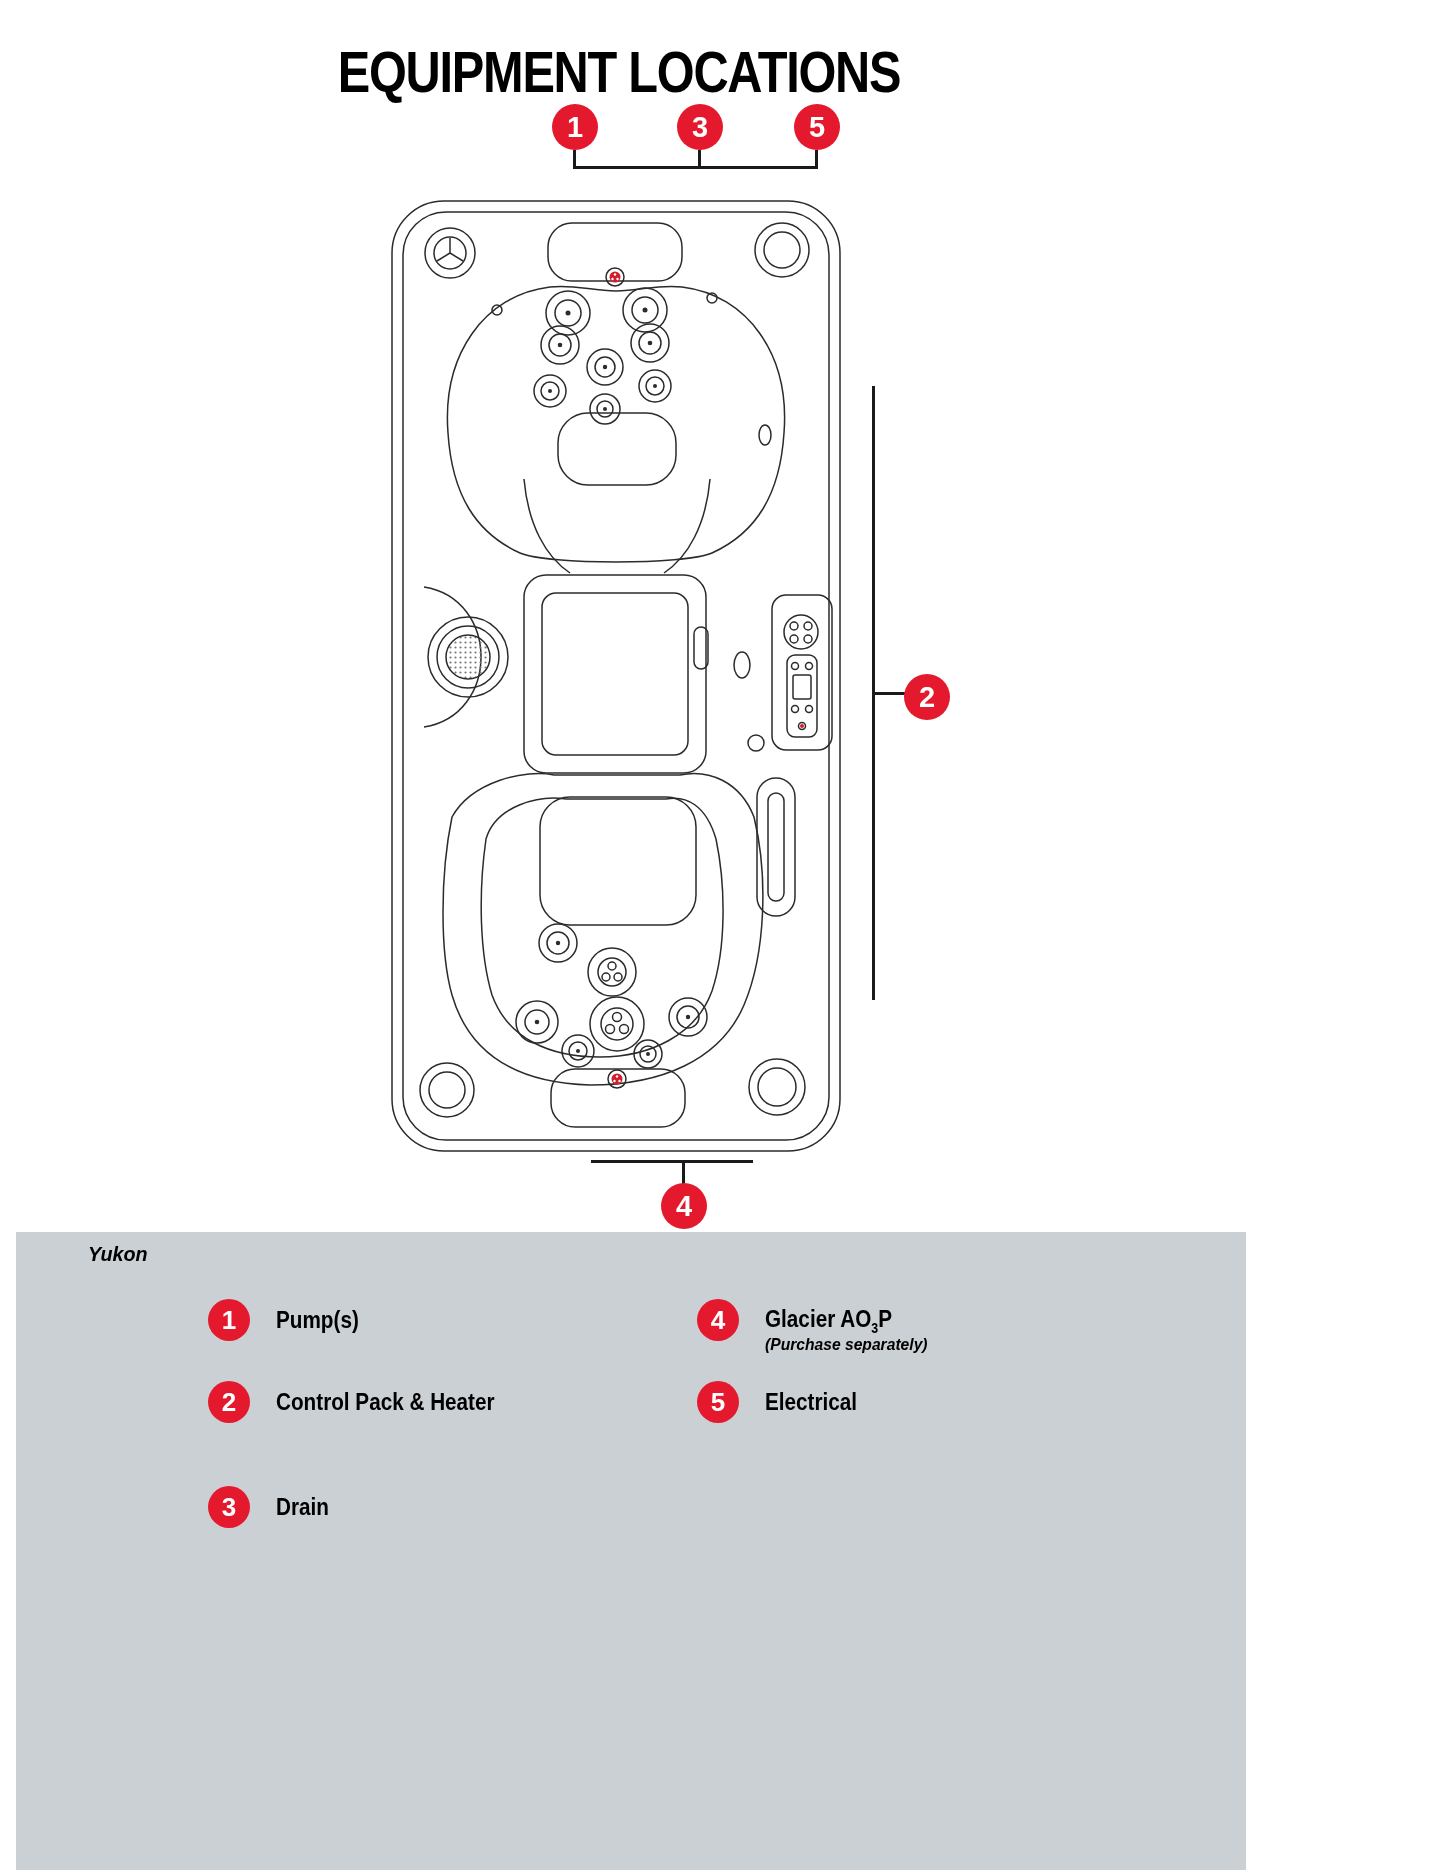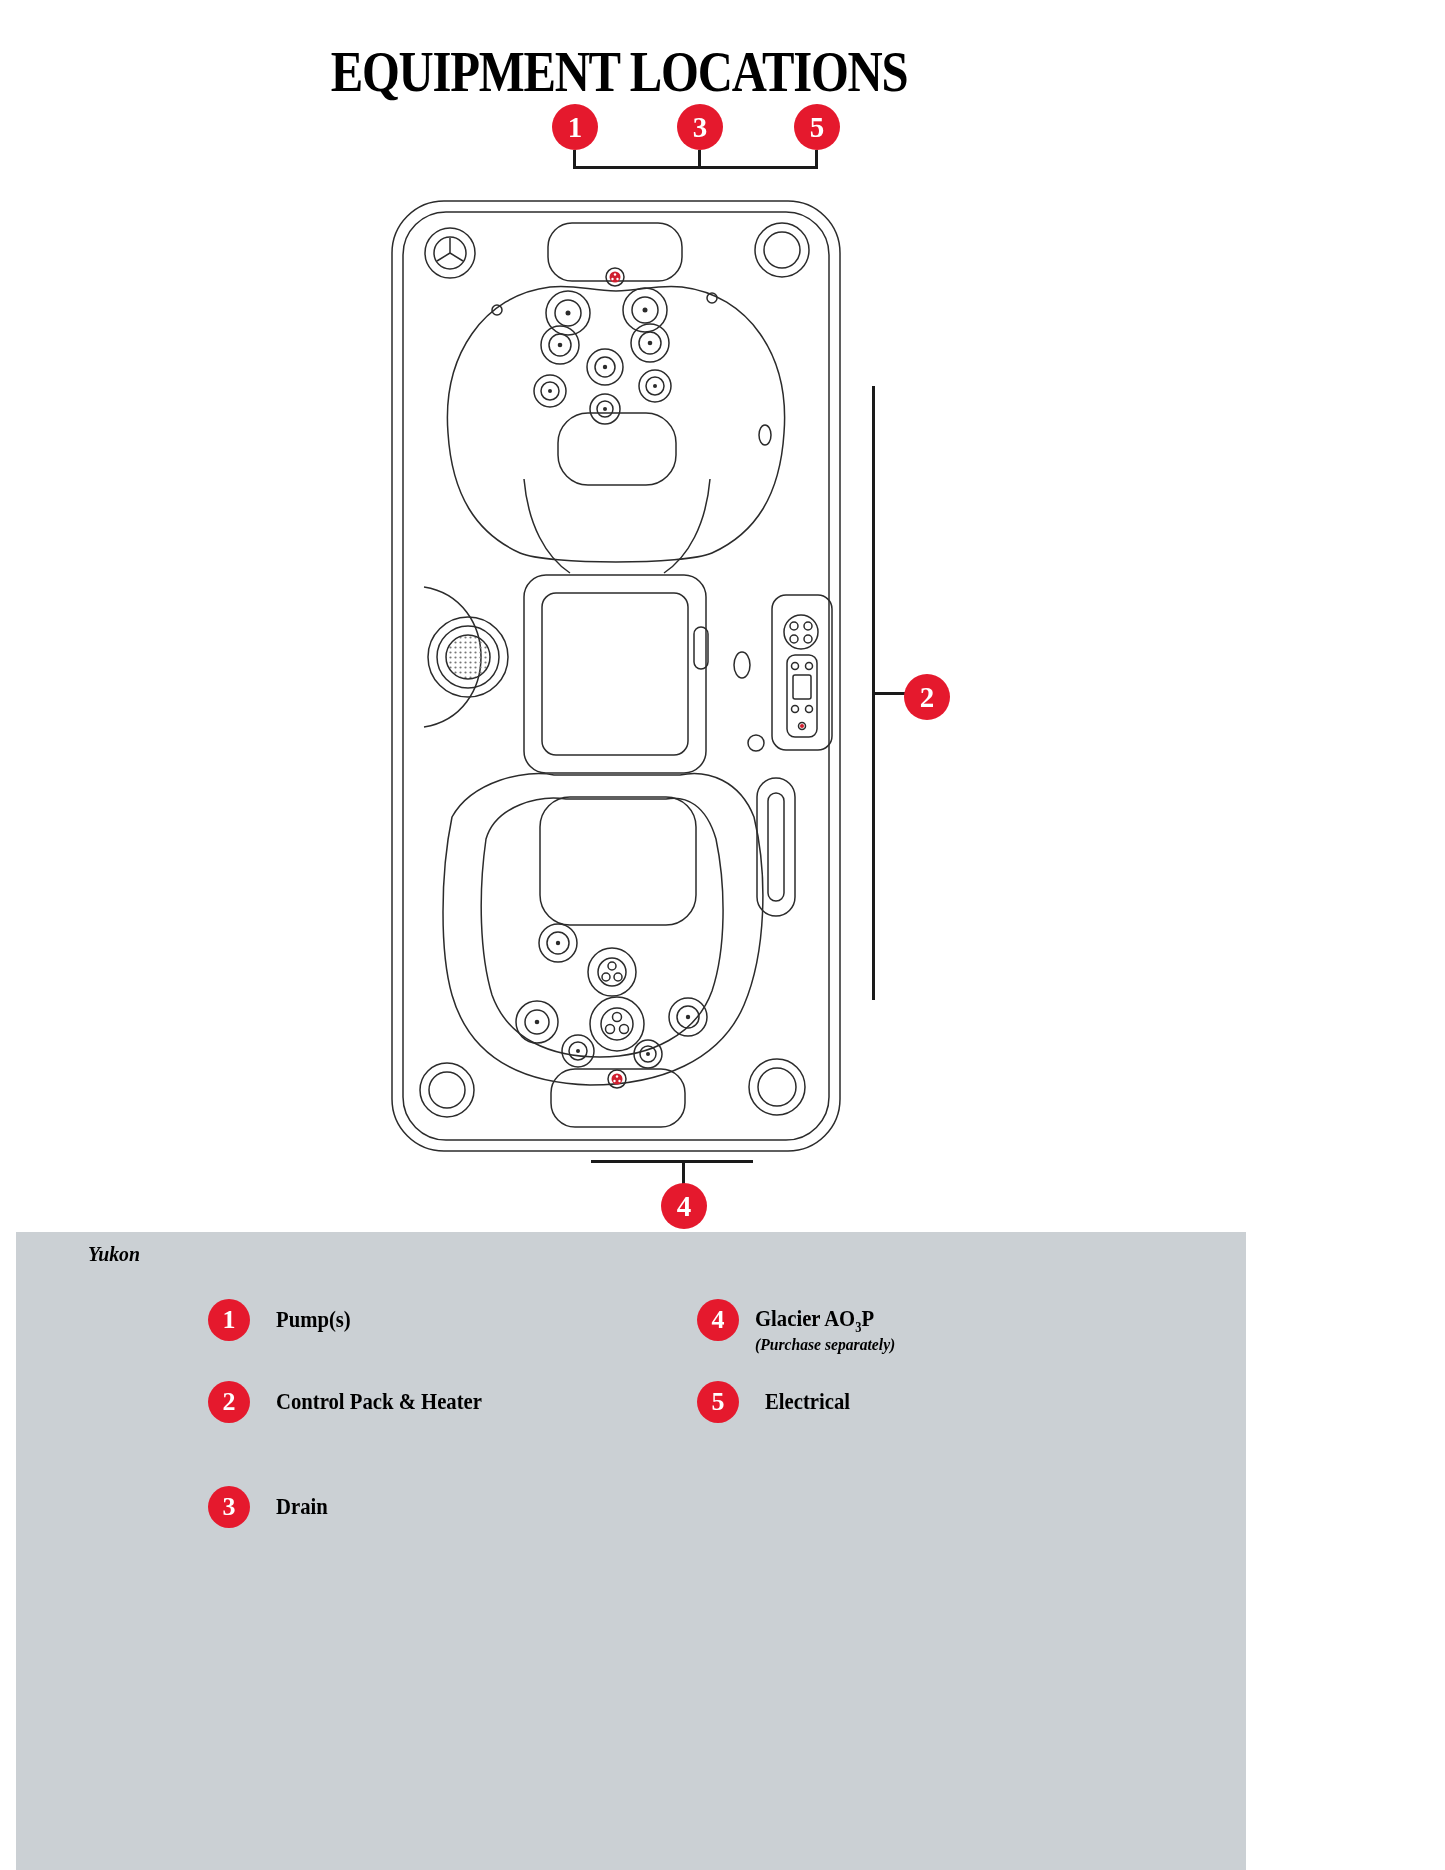--- a/index.html
+++ b/index.html
@@ -1,19 +1,19 @@
 <!DOCTYPE html>
 <html><head>
 <meta charset="utf-8">
 <style>
   * { margin: 0; padding: 0; box-sizing: border-box; }
   :root { --red: #e5192d; --ink: #1a1a1a; --panel: #cbd0d4; }
   html, body { background: #ffffff; }
   body { font-family: "Liberation Sans", sans-serif; }
-  .page { position: relative; width: 1246px; height: 1870px; background: #ffffff; overflow: hidden; font-family: Liberation Serif, serif; }
+  .page { position: relative; width: 1246px; height: 1870px; background: #ffffff; overflow: hidden; }
 
   .title {
     position: absolute; left: 619px; top: 38px;
     transform: translateX(-50%) scaleX(0.84); transform-origin: center;
     font-size: 58px; font-weight: bold; letter-spacing: -1.5px;
     color: #000; white-space: nowrap;
   }
 
   .line { position: absolute; background: var(--ink); }
   .line.h { height: 3px; }
@@ -40,21 +40,21 @@
     flex: 0 0 42px; width: 42px; height: 42px; border-radius: 50%;
     background: var(--red); color: #fff;
     display: flex; align-items: center; justify-content: center;
     font-size: 26px; font-weight: bold;
   }
   .llabel {
     margin-left: 26px; font-size: 23px; font-weight: bold; color: #000;
     line-height: 42px; white-space: nowrap;
     transform: scaleX(0.9); transform-origin: left center;
   }
-  .llabel-stack { margin-left: 16px; }
+  .llabel-stack { margin-left: 26px; }
   .llabel-stack .llabel { margin-left: 0; line-height: 30px; margin-top: 5px; }
   .lnote {
     font-size: 17px; font-weight: bold; font-style: italic; color: #000;
     line-height: 21px; white-space: nowrap;
     transform: scaleX(0.92); transform-origin: left center;
   }
   sub { font-size: 60%; line-height: 0; }
 </style>
 </head>
 <body>

